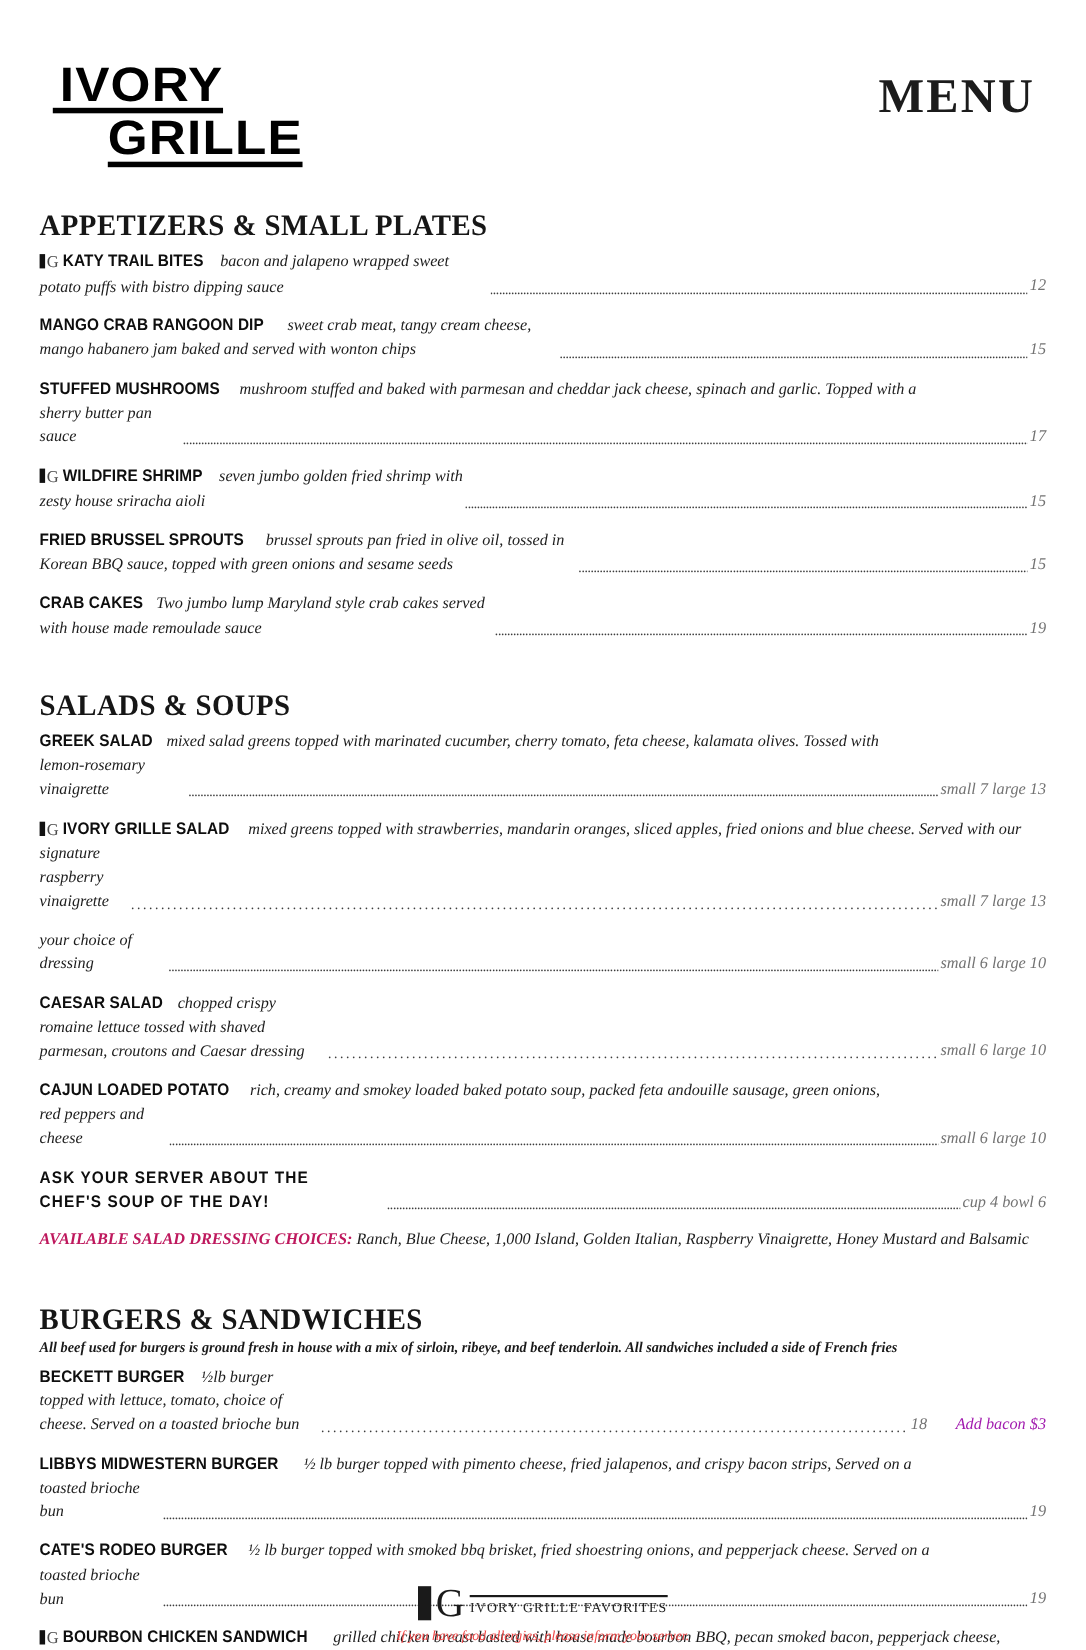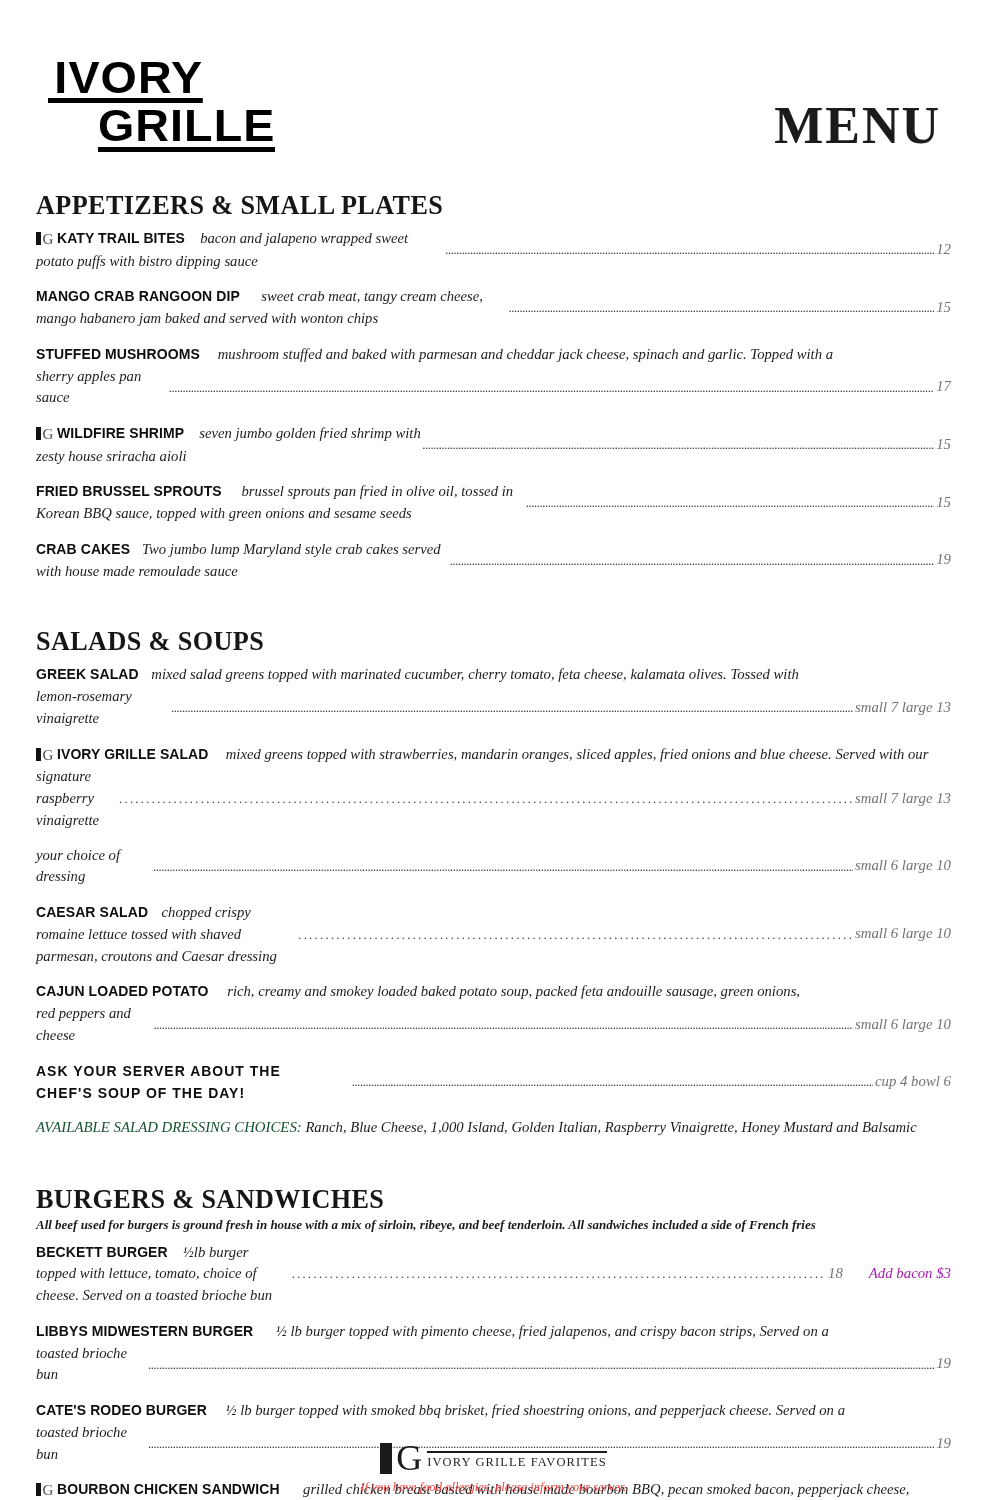--- a/index.html
+++ b/index.html
@@ -57,24 +57,24 @@
     margin-left: 50px;
     border-bottom: 5px solid #000;
     display: inline-block;
     transform: scaleX(1.06);
     transform-origin: left center;
     margin-top: 3px;
   }
   .menu-title {
     position: absolute;
     right: 10px;
-    top: 64px;
-    font-family: "Liberation Serif", "DejaVu Serif", serif;
-    font-weight: bold;
-    font-size: 52px;
+    top: 30px;
+    font-family: "Liberation Serif", "DejaVu Serif", serif;
+    font-weight: bold;
+    font-size: 44px;
     letter-spacing: 2px;
     color: #1b1b1b;
   }
 
   
   .section { margin-top: 6px; }
   .section-title {
     font-family: "Liberation Serif", "DejaVu Serif", serif;
     font-weight: bold;
     font-size: 27px;
@@ -153,21 +153,21 @@
     font-style: italic;
     font-size: 14.8px;
     color: #a21caf;
     margin-left: 26px;
     white-space: nowrap;
   }
 
   
   .leader-row {
     display: flex;
-    align-items: center;
+    align-items: flex-end;
     width: 100%;
   }
   .leader-row .fill {
     flex: 1 1 auto;
     overflow: hidden;
     white-space: nowrap;
     min-width: 4px;
     color: #3d3d3d;
     font-size: 13px;
     letter-spacing: -0.5px;
@@ -182,24 +182,24 @@
     font-size: 13px;
   }
 
   .dressing-line {
     margin-top: 14px;
     margin-bottom: 4px;
     font-size: 14.7px;
   }
   .dressing-label {
     font-family: "Liberation Serif", "DejaVu Serif", serif;
-    font-weight: normal;
+    font-weight: bold;
     font-style: italic;
     font-size: 14.8px;
-    color: #14532d;
+    color: #be185d;
   }
 
   .soup-line .item-name { font-size: 15.2px; letter-spacing: 1.1px; }
 
   
   .footer {
     position: absolute;
     left: 0;
     right: 0;
     bottom: 16px;
@@ -284,21 +284,21 @@
         <div class="item">
           <div class="leader-row">
             <span class="lead-text"><span class="item-name">MANGO CRAB RANGOON DIP</span><span class="item-desc"> sweet crab meat, tangy cream cheese, mango habanero jam baked and served with wonton chips</span></span>
             <span class="fill">....................................................................................................................................................................................................................................................................</span>
             <span class="lead-price price">15</span>
           </div>
         </div>
         <div class="item">
           <div><span class="item-name">STUFFED MUSHROOMS</span><span class="item-desc"> mushroom stuffed and baked with parmesan and cheddar jack cheese, spinach and garlic.  Topped with a</span></div>
           <div class="leader-row">
-            <span class="lead-text item-desc">sherry apples pan sauce</span>
+            <span class="lead-text item-desc">sherry butter pan sauce</span>
             <span class="fill">............................................................................................................................................................................................................................................................................................................</span>
             <span class="lead-price price">17</span>
           </div>
         </div>
         <div class="item">
           <div class="leader-row">
             <span class="lead-text"><span class="ig-mark"><span class="bar"></span><span class="gee">G</span></span><span class="item-name">WILDFIRE SHRIMP</span><span class="item-desc"> seven jumbo golden fried shrimp with zesty house sriracha aioli</span></span>
             <span class="fill">....................................................................................................................................................................................................................................................................</span>
             <span class="lead-price price">15</span>
           </div>

